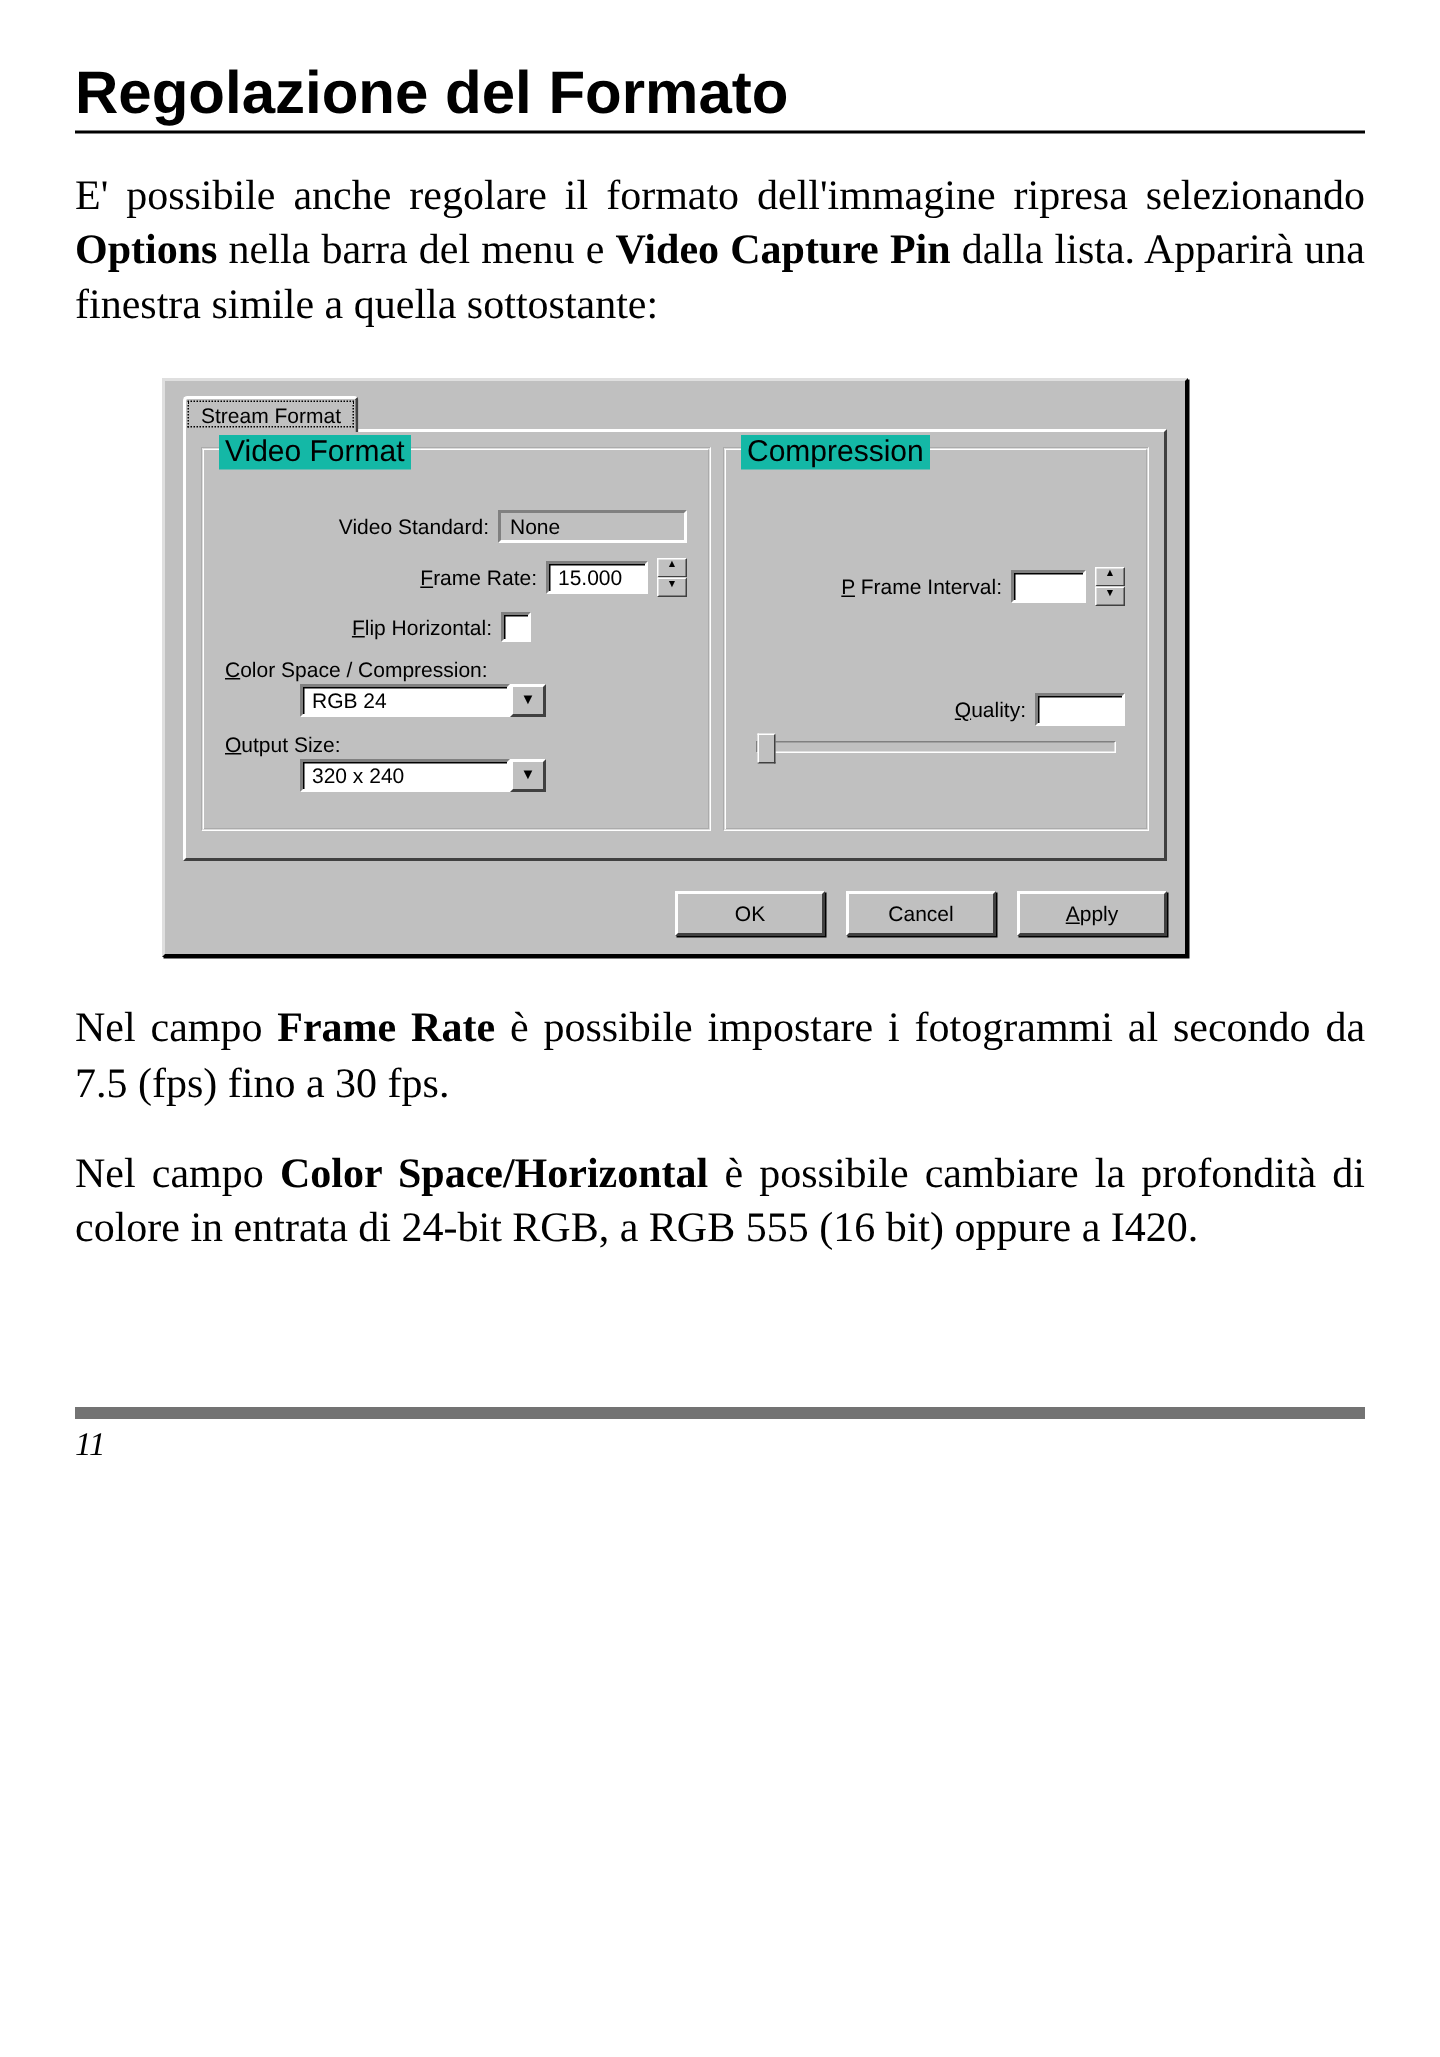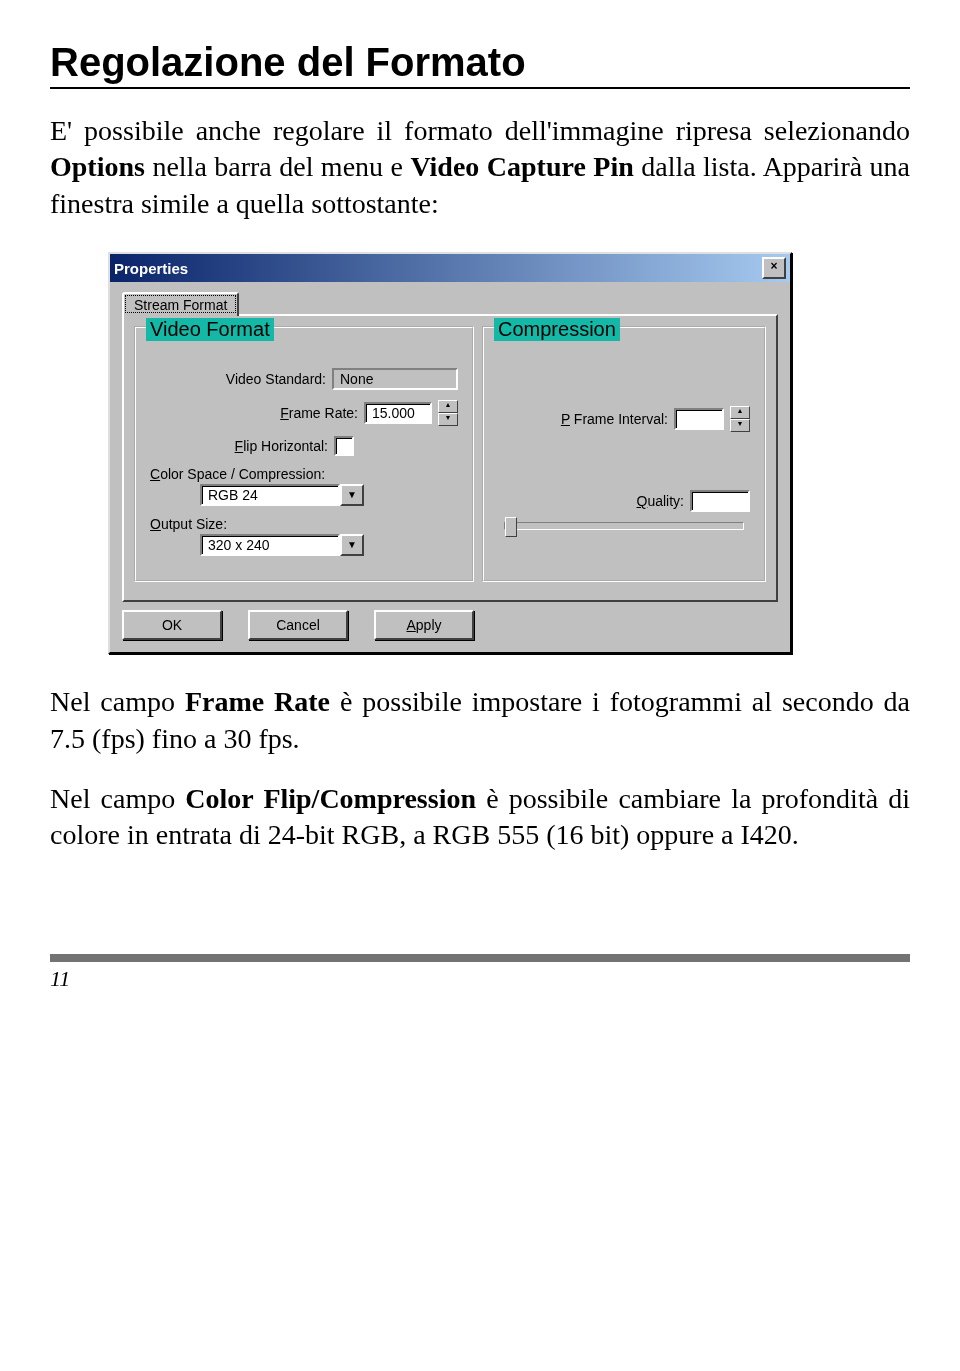--- a/index.html
+++ b/index.html
@@ -195,22 +195,23 @@
     position: absolute;
     left: 0; top: -6px;
     width: 10px; height: 18px;
     background: #c0c0c0;
     border: 1px solid #fff;
     border-right-color: #404040;
     border-bottom-color: #404040;
   }
   .btn-row {
     display: flex;
-    gap: 26px;
-    margin-top: 8px;
+    justify-content: flex-end;
+    gap: 14px;
+    margin-top: 20px;
   }
   .win-btn {
     min-width: 100px;
     height: 30px;
     background: #c0c0c0;
     border: 2px solid #fff;
     border-right-color: #404040;
     border-bottom-color: #404040;
     box-shadow: 1px 1px 0 #000;
     font-family: inherit;
@@ -233,24 +234,20 @@
 
 <p class="para">
   <span>E' possibile anche regolare il formato dell'immagine ripresa selezionando </span>
   <span class="bold">Options</span>
   <span> nella barra del menu e </span>
   <span class="bold">Video Capture Pin</span>
   <span> dalla lista. Apparirà una finestra simile a quella sottostante:</span>
 </p>
 
 <div class="dialog">
-  <div class="titlebar">
-    <span>Properties</span>
-    <div class="close-btn">×</div>
-  </div>
   <div class="dialog-body">
     <div class="tab-row">
       <div class="tab active">Stream Format</div>
     </div>
     <div class="tab-panel">
       <div class="groups">
 
         <div class="groupbox" style="flex:1.1">
           <div class="legend">Video Format</div>
 
@@ -334,19 +331,19 @@
 </div>
 
 <p class="para">
   <span>Nel campo </span>
   <span class="bold">Frame Rate</span>
   <span> è possibile impostare i fotogrammi al secondo da 7.5 (fps) fino a 30 fps.</span>
 </p>
 
 <p class="para">
   <span>Nel campo </span>
-  <span class="bold">Color Flip/Compression</span>
+  <span class="bold">Color Space/Horizontal</span>
   <span> è possibile cambiare la profondità di colore in entrata di 24-bit RGB, a RGB 555 (16 bit) oppure a I420.</span>
 </p>
 
 <div class="page-footer">
   <span>11</span>
 </div>
 
 </body></html>

